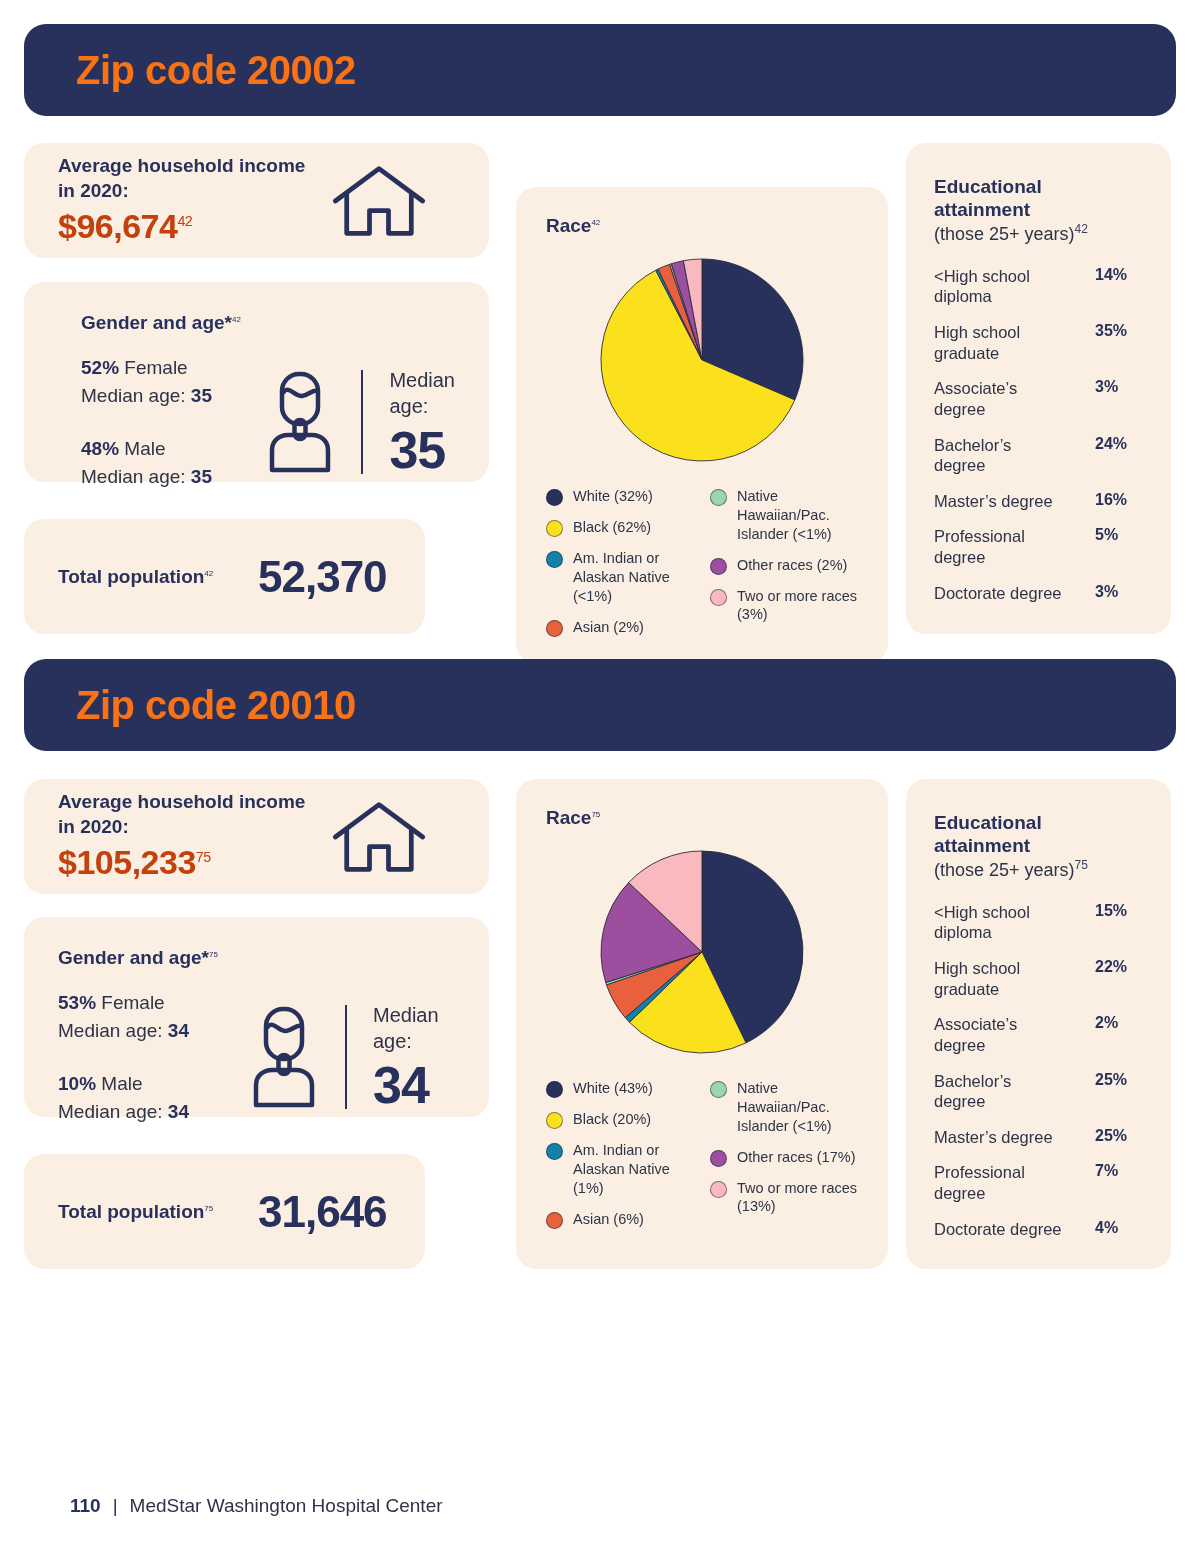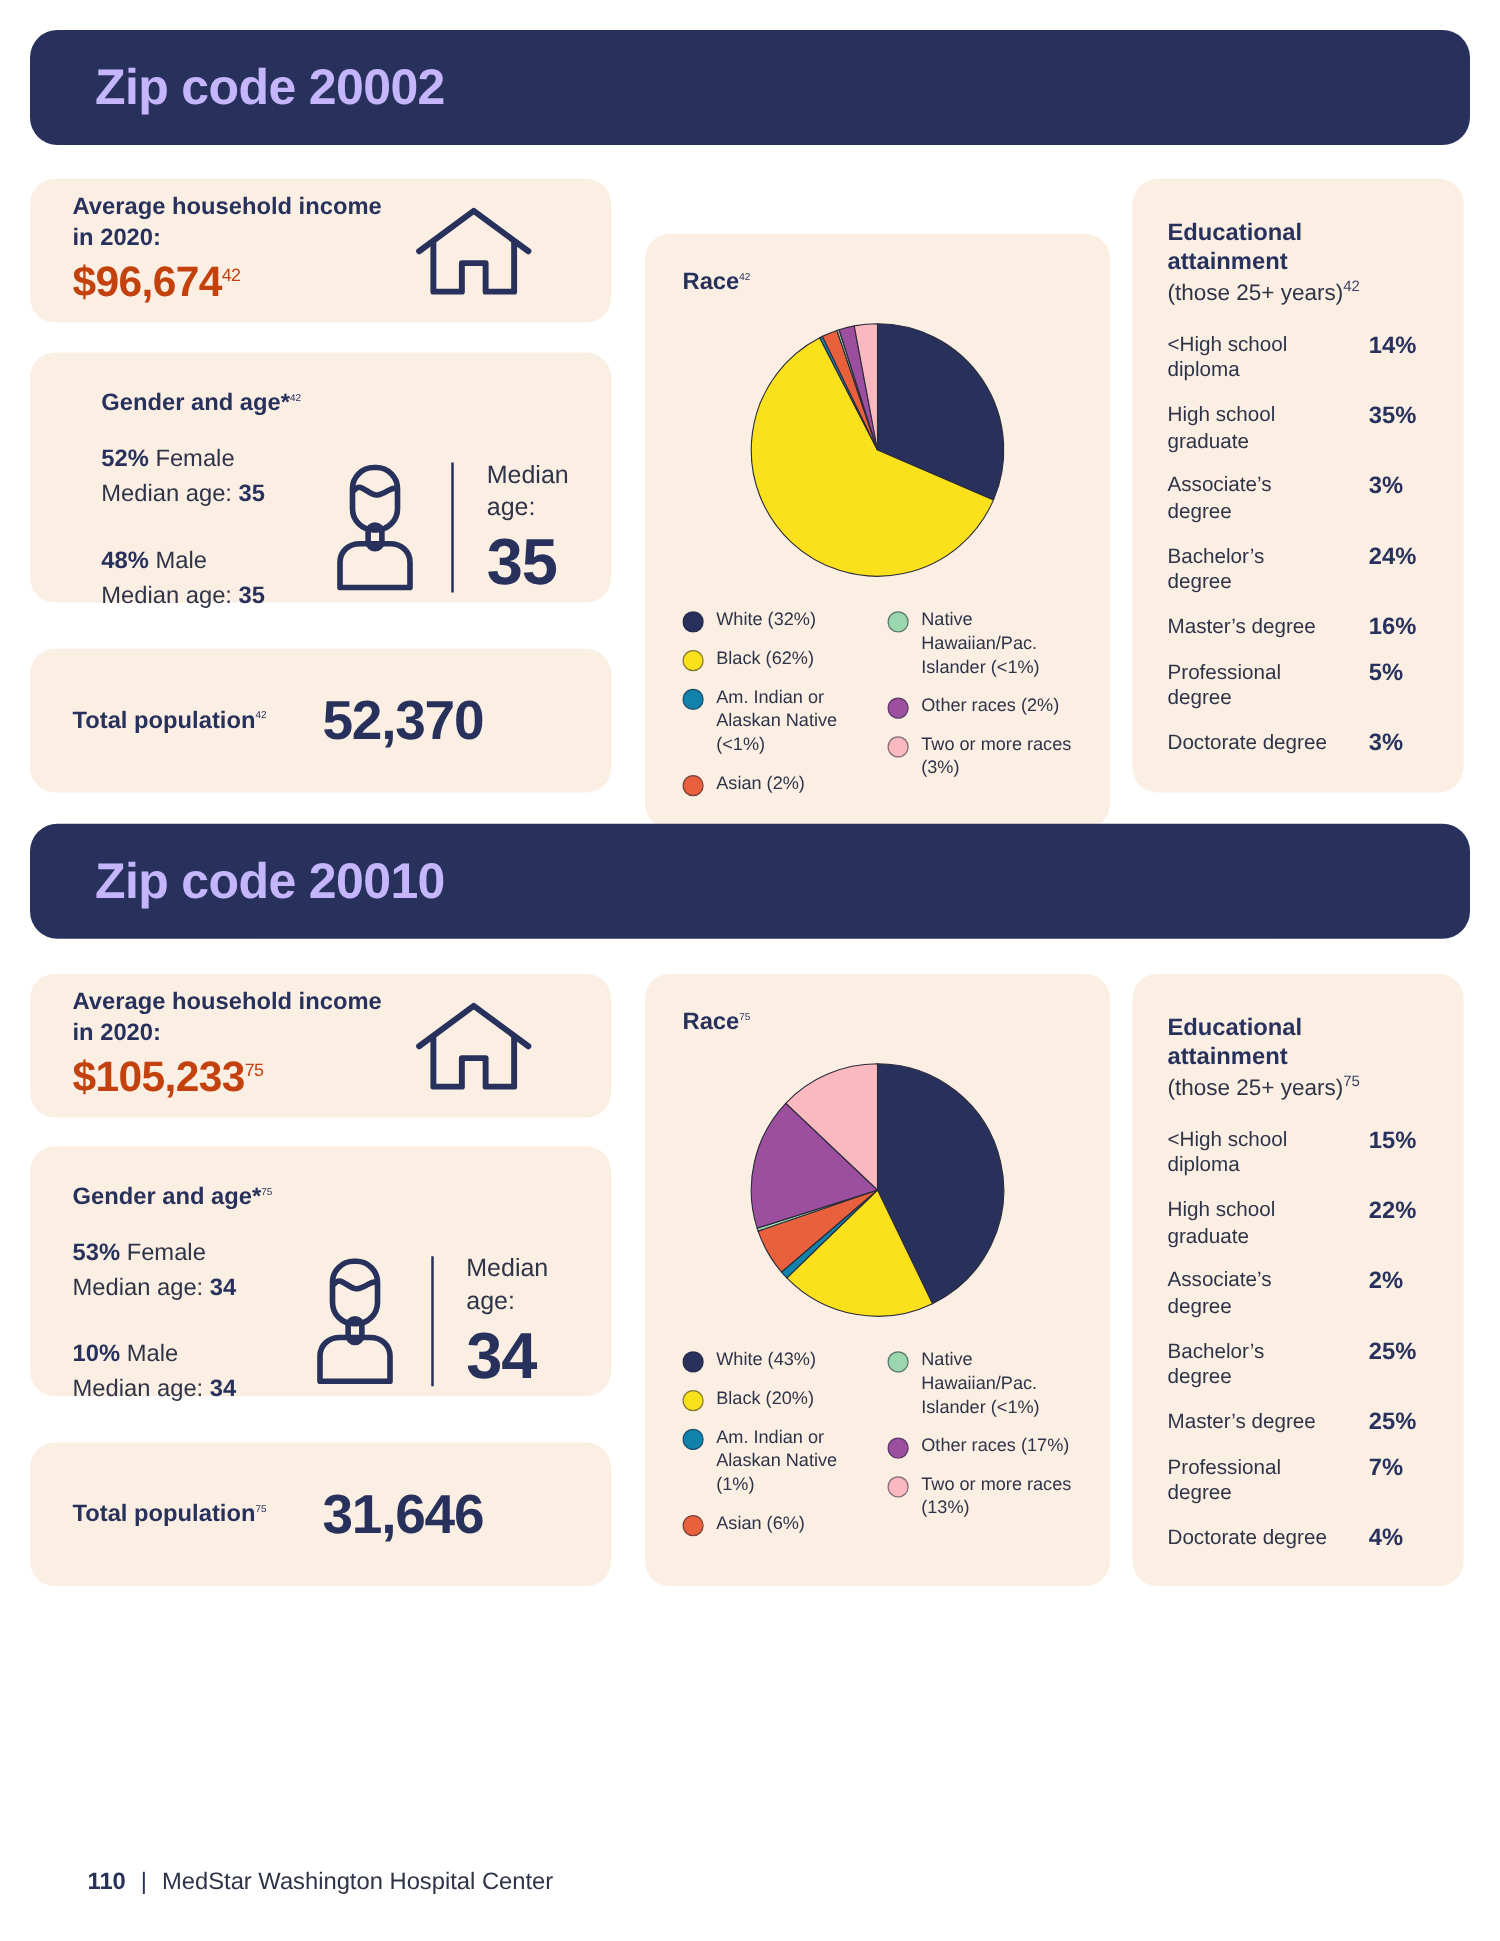--- a/index.html
+++ b/index.html
@@ -22,38 +22,38 @@
     position: absolute;
     left: 24px;
     width: 1152px;
     height: 92px;
     background: #27315c;
     border-radius: 22px;
     display: flex;
     align-items: center;
   }
   .zip-band-title {
-    color: #c4b5fd;
+    color: #f97316;
     font-size: 40px;
     font-weight: bold;
     letter-spacing: -0.5px;
     padding-left: 52px;
   }
 
   
   .card {
     position: absolute;
     background: #fbefe4;
     border-radius: 20px;
   }
 
   
   .card-income  { left: 24px;  width: 465px; }
   .card-gender  { left: 24px;  width: 465px; }
-  .card-pop     { left: 24px;  width: 465px; }
+  .card-pop     { left: 24px;  width: 401px; }
   .card-race    { left: 516px; width: 372px; }
   .card-edu     { left: 906px; width: 265px; }
 
   .card-inner { padding: 30px 34px; height: 100%; }
 
   
   .income-row { display: flex; align-items: center; justify-content: space-between; height: 100%; }
   .income-label {
     color: #27315c;
     font-size: 19px;
@@ -120,21 +120,21 @@
     border: 1px solid rgba(40,40,60,0.55);
   }
   .legend-text { color: #2e3347; font-size: 14.5px; line-height: 1.3; }
 
   
   .edu-title { color: #27315c; font-size: 19px; font-weight: bold; line-height: 1.22; }
   .edu-sub { color: #2e3347; font-size: 18px; line-height: 1.25; margin-top: 1px; }
   .edu-list { margin-top: 20px; }
   .edu-row { display: flex; align-items: flex-start; margin-bottom: 15px; }
   .edu-name { color: #2e3347; font-size: 16.5px; line-height: 1.25; flex: 1; padding-right: 6px; }
-  .edu-pct { color: #27315c; font-size: 19px; font-weight: bold; width: 48px; text-align: left; margin-left: 27px; }
+  .edu-pct { color: #27315c; font-size: 16px; font-weight: bold; width: 48px; text-align: left; margin-left: 27px; }
 
   
   .footer {
     position: absolute;
     left: 70px;
     bottom: 36px;
     display: flex;
     align-items: center;
     color: #2e3347;
     font-size: 19px;

